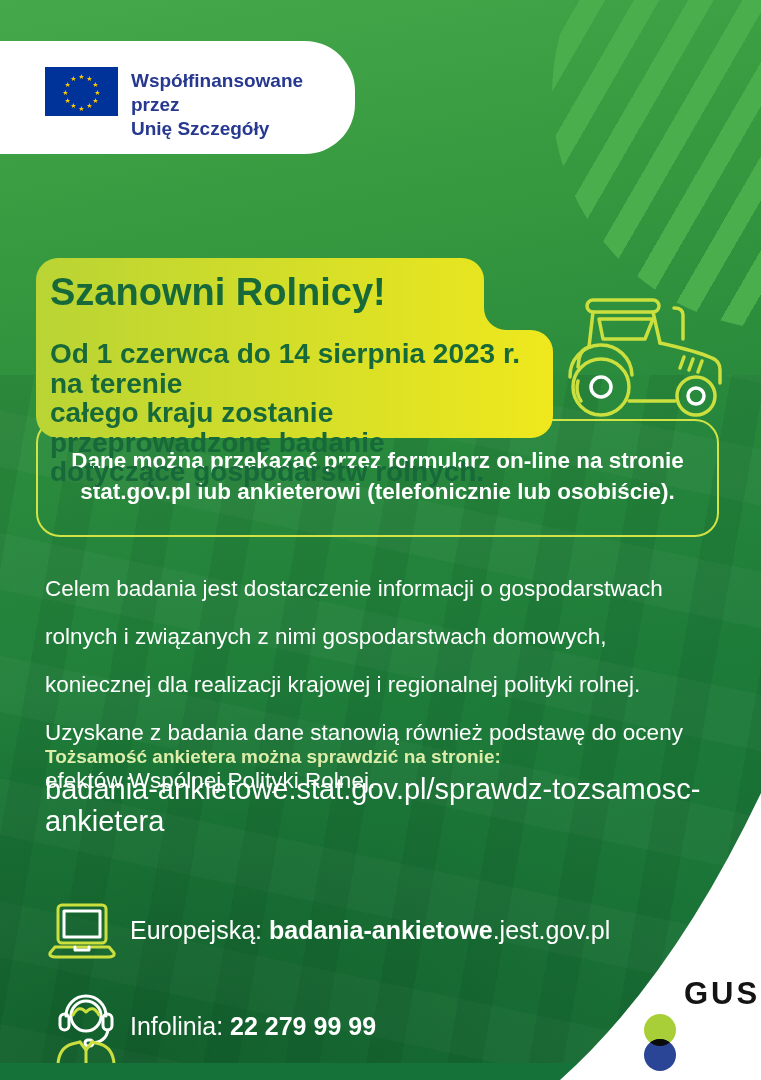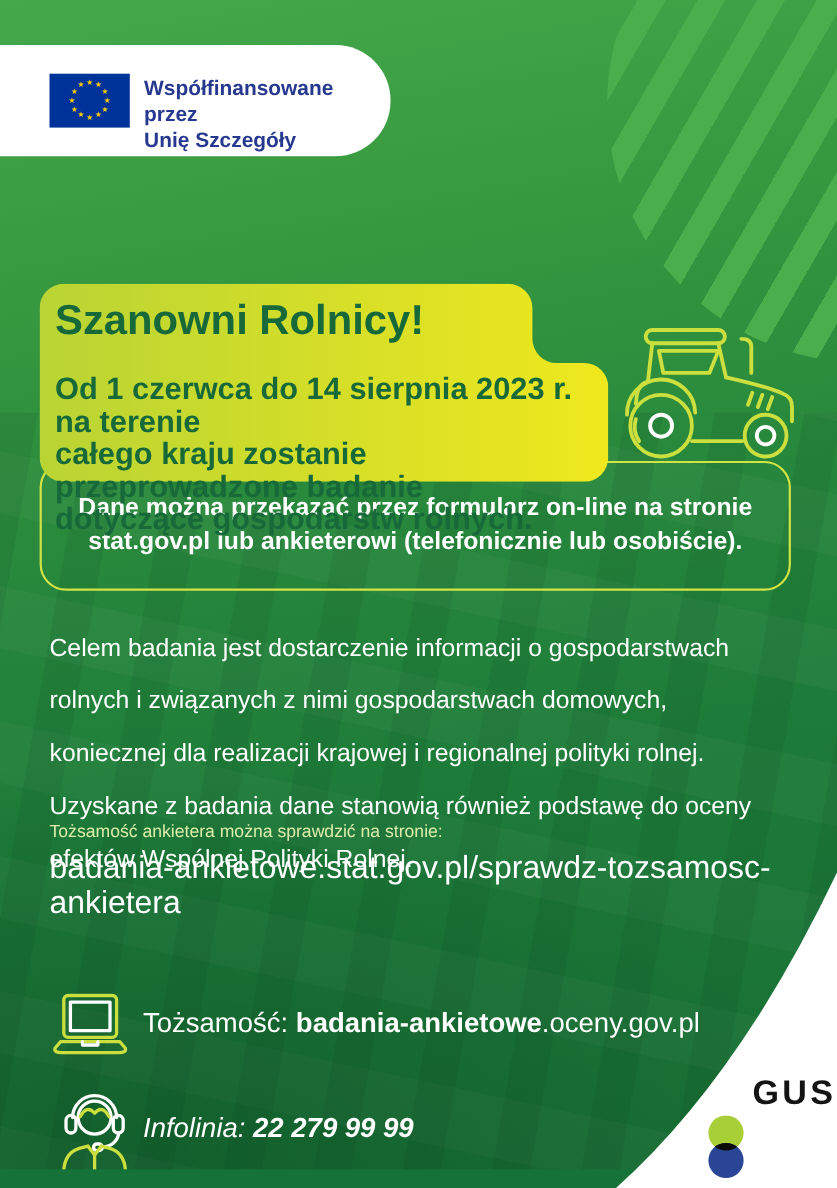--- a/index.html
+++ b/index.html
@@ -14,43 +14,43 @@
     background:
       radial-gradient(900px 520px at 18% 96%, rgba(0,45,20,0.28), transparent 70%),
       repeating-linear-gradient(100deg, rgba(10,60,30,0.12) 0 34px, rgba(30,110,55,0.06) 34px 80px),
       repeating-linear-gradient(12deg, rgba(255,255,255,0.03) 0 55px, transparent 55px 120px);
   }
   .striped-circle {
     position:absolute; left:552px; top:-140px; width:470px; height:470px; border-radius:50%;
     background:repeating-linear-gradient(120deg, #4bae4c 0 22px, transparent 22px 47px);
   }
   .eu-pill {
-    position:absolute; left:0; top:41px; width:355px; height:101px;
+    position:absolute; left:0; top:41px; width:355px; height:113px;
     background:#ffffff; border-radius:0 50px 50px 0;
   }
   .eu-flag { position:absolute; left:45px; top:26px; width:73px; height:49px; background:#003399; }
   .eu-star { position:absolute; color:#ffcc00; font-size:7px; line-height:7px; transform:translate(-50%,-50%); }
   .eu-text { position:absolute; left:131px; top:28px; color:#26388f; font-weight:bold; font-size:19px; line-height:24px; }
   .poster-heading { position:absolute; left:45px; top:166px; color:#dcedaa; font-weight:bold; font-size:26px; line-height:33px; letter-spacing:0.3px; }
   .bubble-svg { position:absolute; left:36px; top:258px; }
   .invite-title { position:absolute; left:50px; top:271px; color:#17693a; font-weight:bold; font-size:38px; }
   .invite-body { position:absolute; left:50px; top:339px; width:500px; color:#17693a; font-weight:bold; font-size:28px; line-height:29.5px; white-space:pre-line; }
   .tractor { position:absolute; left:563px; top:297px; }
   .channels-box {
     position:absolute; left:36px; top:419px; width:683px; height:118px;
     border:2.5px solid #d2e345; border-radius:24px;
   }
   .channels-text { position:absolute; left:0; top:24px; width:100%; text-align:center; color:#ffffff; font-weight:bold; font-size:22.5px; line-height:31px; white-space:pre-line; }
   .purpose-text { position:absolute; left:45px; top:565px; width:705px; color:#ffffff; font-size:22.5px; line-height:48px; white-space:pre-line; }
   .verify-block { position:absolute; left:45px; top:741px; }
-  .verify-label { color:#dcedaa; font-weight:normal; font-size:16px; line-height:32px; }
+  .verify-label { color:#dcedaa; font-weight:bold; font-size:19px; line-height:32px; }
   .verify-url { color:#ffffff; font-size:29px; line-height:32px; }
   .row-icon { position:absolute; }
   .details-text { position:absolute; left:130px; top:916px; color:#ffffff; font-size:25px; }
-  .hotline-text { position:absolute; left:130px; top:1012px; color:#ffffff; font-size:25px;font-style:italic; }
+  .hotline-text { position:absolute; left:130px; top:1012px; color:#ffffff; font-size:25px; }
   .bold { font-weight:bold; }
   .bottom-strip { position:absolute; left:0; top:1063px; width:761px; height:17px; background:#15733a; }
   .white-corner { position:absolute; left:0; top:0; pointer-events:none; }
   .gus-circles { position:absolute; left:642px; top:1014px; }
   .gus-text { position:absolute; left:684px; top:976px; color:#141414; font-weight:bold; font-size:31px; letter-spacing:3px; }
 </style>
 </head>
 <body>
 
 <div id="poster">
@@ -130,21 +130,21 @@
     <div class="verify-url">badania-ankietowe.stat.gov.pl/sprawdz-tozsamosc-ankietera</div>
   </div>
 
   <svg class="row-icon" style="left:47px; top:903px" width="70" height="58" viewBox="0 0 70 58" fill="none" stroke="#cbdf3e" stroke-width="3" stroke-linecap="round" stroke-linejoin="round">
     <rect x="11" y="2" width="48" height="38" rx="4"></rect>
     <rect x="17" y="8" width="36" height="26" stroke="#ffffff"></rect>
     <path d="M8,44 H62 L67,50 Q68,54 61,54 H9 Q2,54 3,50 Z"></path>
     <path d="M28,44 v3 h14 v-3" stroke="#ffffff"></path>
   </svg>
   <div class="details-text">
-    <span>Tożsamość: </span><span class="bold">badania-ankietowe</span><span>.oceny.gov.pl</span>
+    <span>Europejską: </span><span class="bold">badania-ankietowe</span><span>.jest.gov.pl</span>
   </div>
 
   <svg class="row-icon" style="left:52px; top:990px" width="68" height="74" viewBox="0 0 68 74" fill="none" stroke="#ffffff" stroke-width="3" stroke-linecap="round" stroke-linejoin="round">
     <circle cx="34" cy="26" r="15"></circle>
     <path d="M14,26 A20,20 0 0 1 54,26"></path>
     <path d="M21,25 Q27,14 34,22 Q41,14 47,25" stroke="#cbdf3e"></path>
     <rect x="8" y="24" width="9" height="16" rx="4.5"></rect>
     <rect x="51" y="24" width="9" height="16" rx="4.5"></rect>
     <path d="M56,40 Q54,52 40,53"></path>
     <rect x="33" y="50" width="8" height="6" rx="3"></rect>

